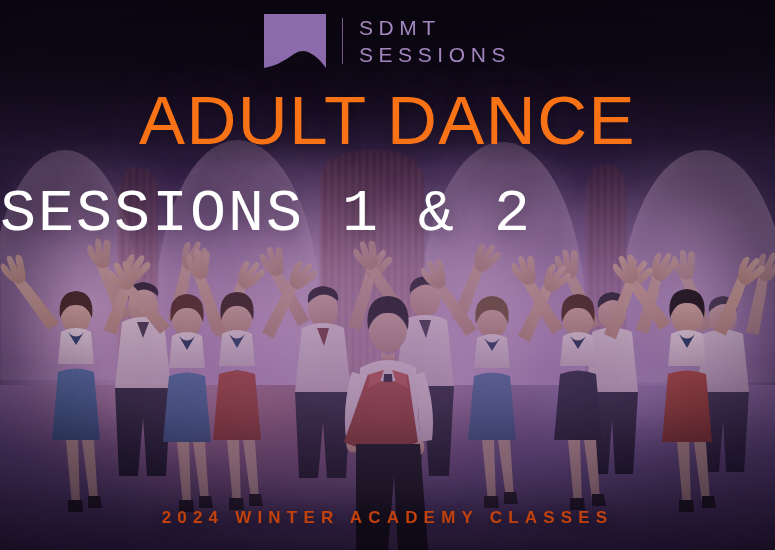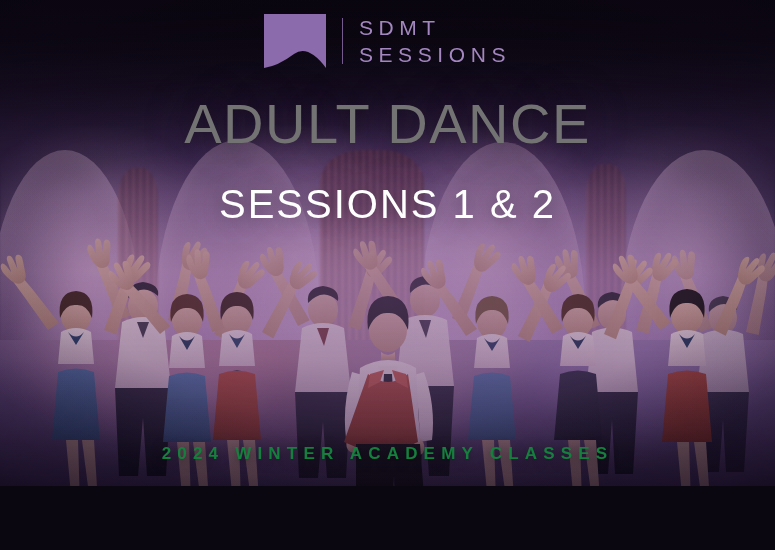--- a/index.html
+++ b/index.html
@@ -1,21 +1,21 @@
 <!DOCTYPE html>
 <html><head>
 <meta charset="utf-8">
 <title>SDMT Academy — Adult Dance</title>
 <style>
   html,body{margin:0;padding:0;background:#0a0710;}
   *{box-sizing:border-box;}
 
   #poster{
     position:relative;
-    width:775px;height:486px;
+    width:775px;height:550px;
     overflow:hidden;
     background:#17101f;
     font-family:"Liberation Sans", sans-serif;
     -webkit-font-smoothing:antialiased;
   }
 
   
   .photo{position:absolute;inset:0;overflow:hidden;}
 
   .stage-base{
@@ -102,36 +102,37 @@
   .logo-mark{width:62px;height:54px;display:block;}
   .logo-rule{width:1px;height:46px;background:#7b5f95;opacity:.95;}
   .logo-words{display:flex;flex-direction:column;gap:3px;}
   .logo-words span{
     color:#a487c0;
     font-size:21px;font-weight:400;
     letter-spacing:5.6px;line-height:1.12;
   }
 
   .title{
-    position:absolute;left:0;right:0;top:96px;
-    text-align:center;color:#737373;
-    font-size:56px;font-weight:300;
+    position:absolute;left:0;right:0;top:86px;
+    text-align:center;color:#f97316;
+    font-size:69px;font-weight:300;
     letter-spacing:1.5px;line-height:1;
     text-shadow:0 2px 22px rgba(0,0,0,.48), 0 0 56px rgba(140,96,170,.30);
   }
   .subtitle{
     position:absolute;left:0;right:0;top:184px;
-    text-align:center;color:#fff;
-    font-size:40px;font-weight:300;
+    text-align:left;color:#fff;
+    font-size:60px;font-weight:300;
     letter-spacing:2px;line-height:1;
     text-shadow:0 2px 20px rgba(0,0,0,.45), 0 0 46px rgba(140,96,170,.26);
+    font-family:Liberation Mono, monospace;
   }
   .footer{
     position:absolute;left:0;right:0;bottom:22px;
-    text-align:center;color:#15803d;
+    text-align:center;color:#c2410c;
     font-size:17px;font-weight:700;
     letter-spacing:6.2px;
     text-shadow:0 2px 12px rgba(0,0,0,.62);
   }
 </style>
 </head>
 <body>
 
 <div id="poster">
 

